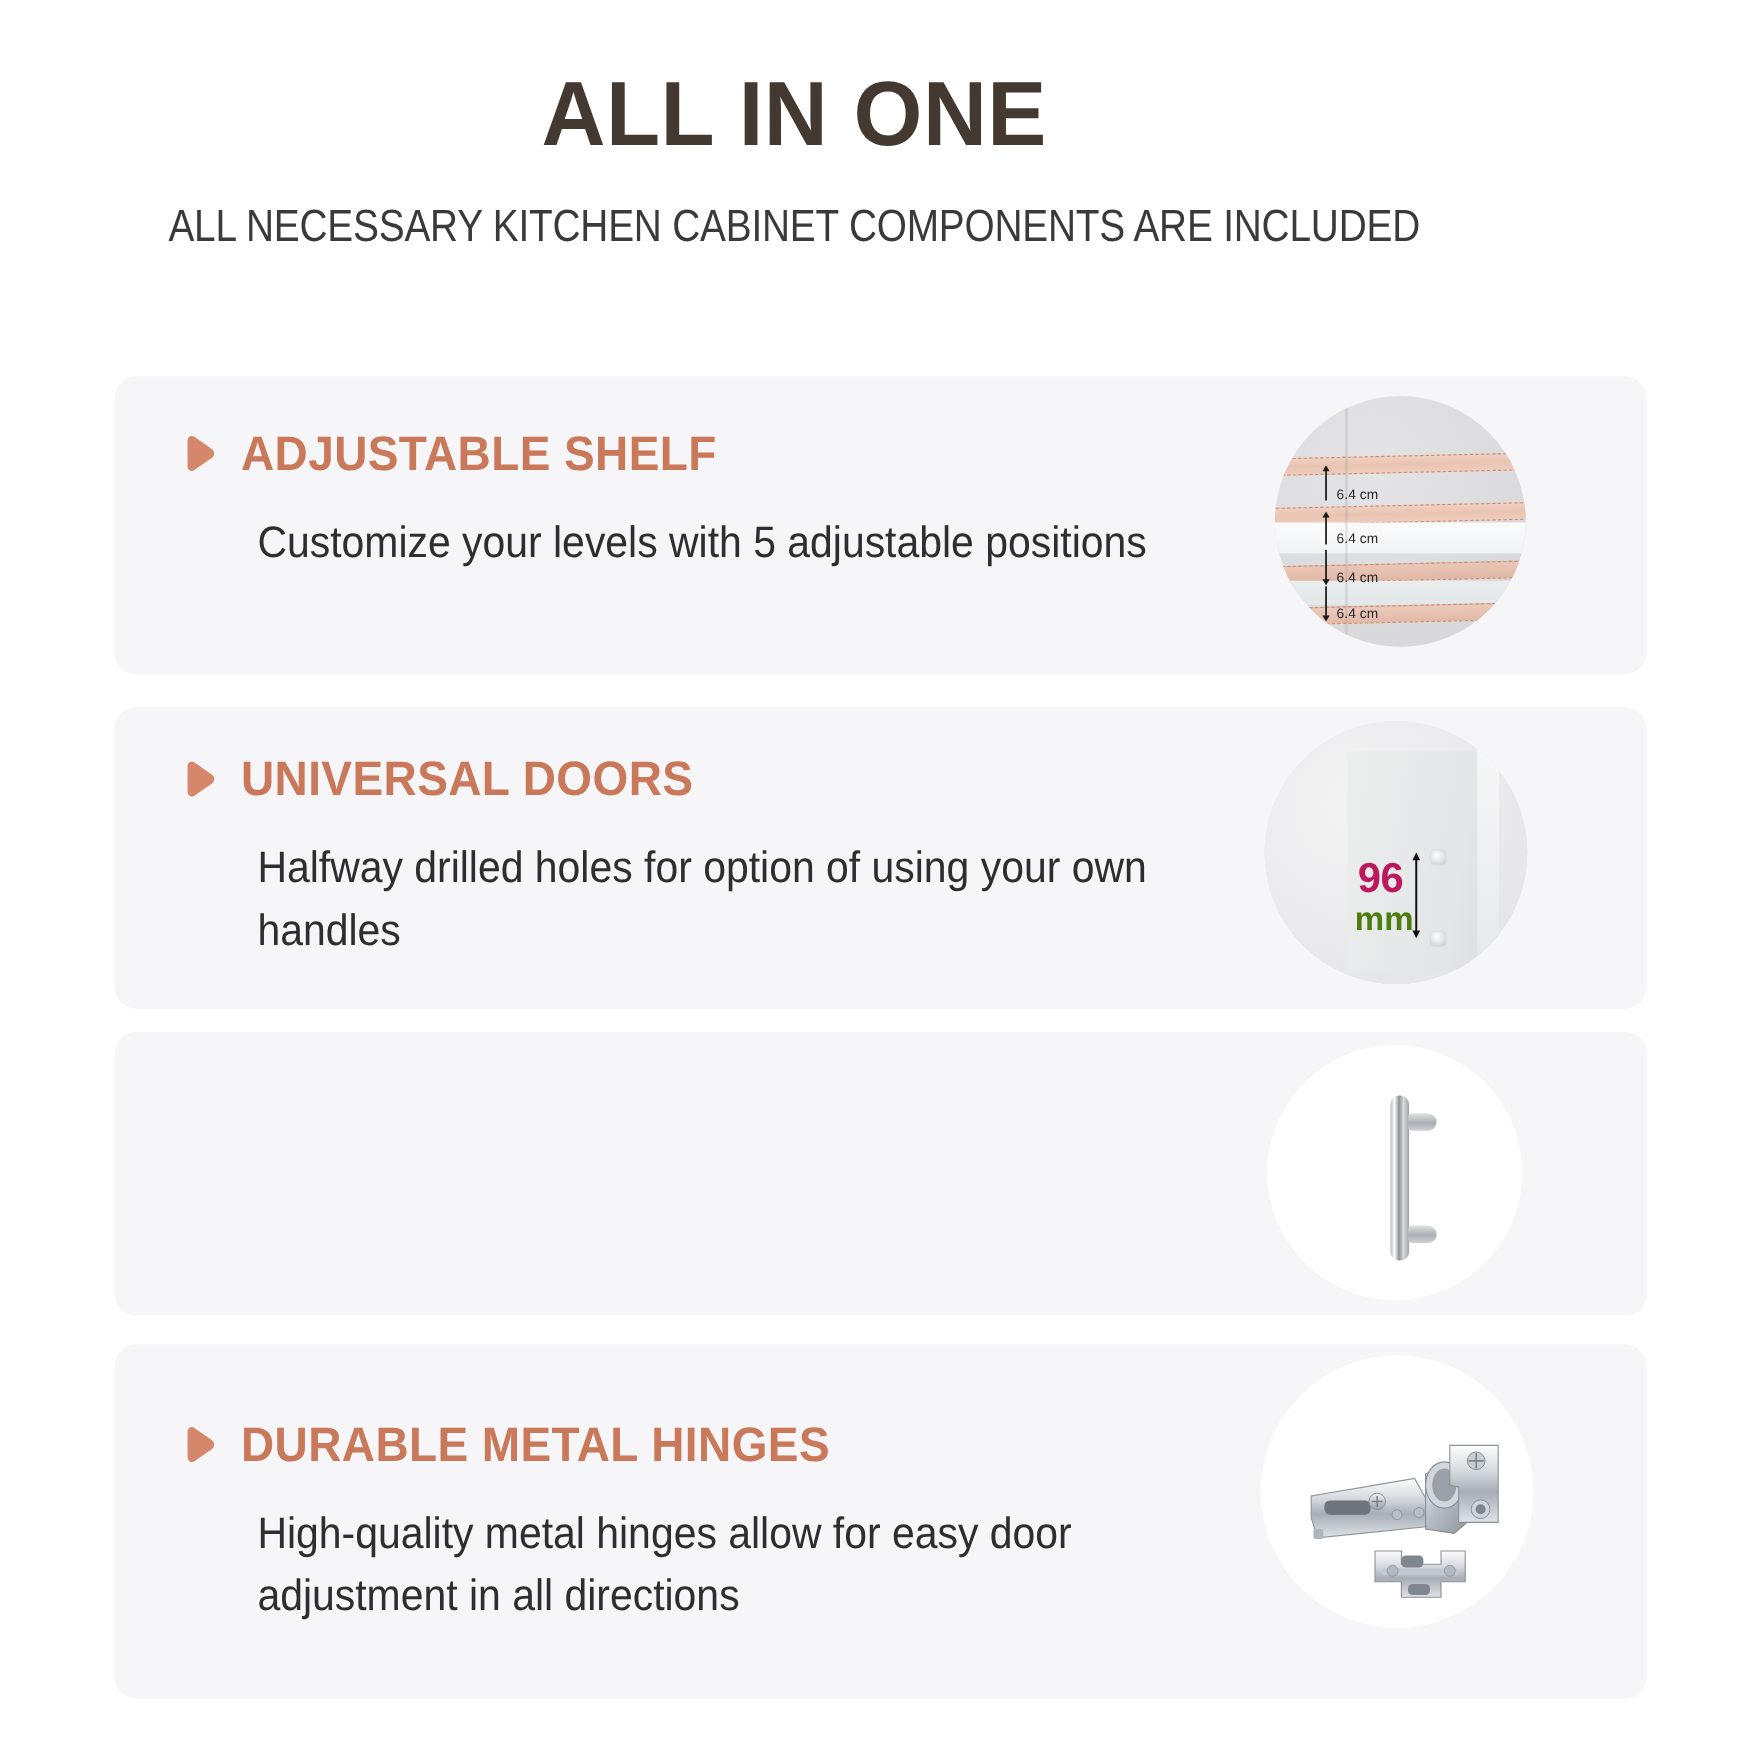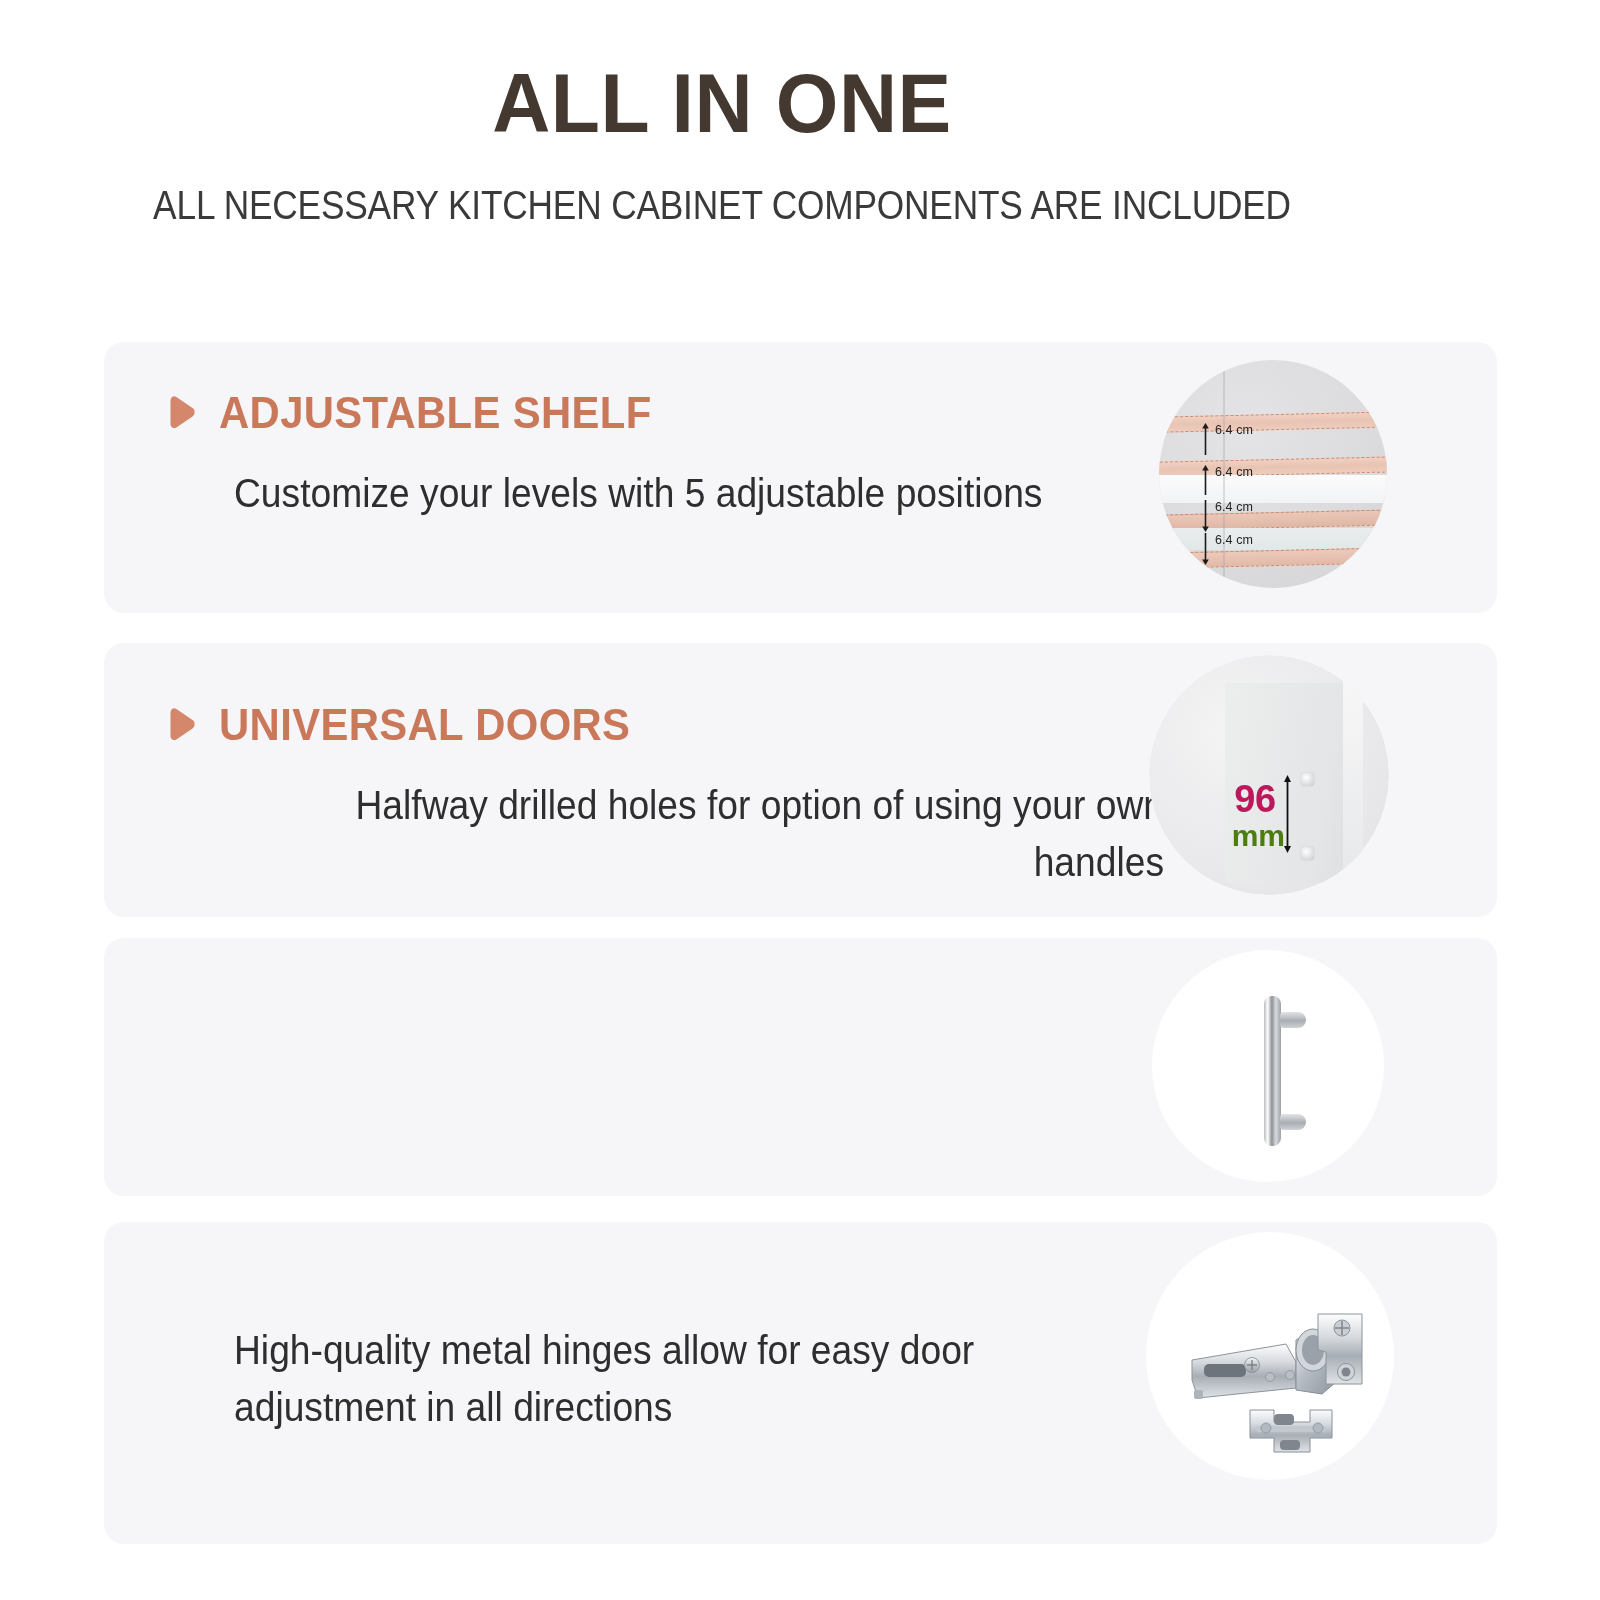--- a/index.html
+++ b/index.html
@@ -130,21 +130,21 @@
   }
   .shelf-gap {
     position: absolute;
     left: -4%;
     width: 112%;
     background: linear-gradient(180deg, #fbfbfc 0%, #f2f3f4 100%);
   }
   .dim-row {
     position: absolute;
     display: flex;
-    align-items: flex-start;
+    align-items: flex-end;
     gap: 5px;
     left: 42px;
   }
   .dim-arrow { width: 9px; height: 100%; position: relative; }
   .dim-label {
     font-family: "Liberation Sans", sans-serif;
     font-size: 12.5px;
     font-weight: 500;
     color: #242424;
     white-space: nowrap;
@@ -311,21 +311,21 @@
           <line x1="4.5" y1="0" x2="4.5" y2="30" stroke="#1b1b1b" stroke-width="1.6"></line>
           <polygon points="4.5,32 1.2,26.5 7.8,26.5" fill="#1b1b1b"></polygon>
         </svg>
         <span class="dim-label">6.4 cm</span>
       </div>
     </div>
   </div>
 
   <div class="card" style="top:643px; height:274px;">
 
-    <div class="card-text" style="top:60px;text-align:right;">
+    <div class="card-text" style="top:44px;">
       <div class="card-head">
         <svg class="bullet" viewBox="0 0 40 40">
           <path d="M9.5 7.5 C9.5 4.2 12.6 2.3 15.4 3.9 L31.5 15.1 C34.4 17.1 34.4 21.4 31.5 23.4
                    L15.4 34.6 C12.6 36.2 9.5 34.3 9.5 31.0 Z" fill="#d4876b"></path>
         </svg>
         <div class="card-title">UNIVERSAL DOORS</div>
       </div>
       <div class="card-desc" style="width:1000px;">Halfway drilled holes for option of using your own handles</div>
     </div>
 
@@ -353,20 +353,27 @@
     <div class="media handle-circle">
       <div class="handle-bar"></div>
       <div class="handle-post" style="top:62px;"></div>
       <div class="handle-post" style="top:164px;"></div>
     </div>
   </div>
 
   <div class="card" style="top:1222px; height:322px;">
 
     <div class="card-text" style="top:70px;">
+      <div class="card-head">
+        <svg class="bullet" viewBox="0 0 40 40">
+          <path d="M9.5 7.5 C9.5 4.2 12.6 2.3 15.4 3.9 L31.5 15.1 C34.4 17.1 34.4 21.4 31.5 23.4
+                   L15.4 34.6 C12.6 36.2 9.5 34.3 9.5 31.0 Z" fill="#d4876b"></path>
+        </svg>
+        <div class="card-title">DURABLE METAL HINGES</div>
+      </div>
       <div class="card-desc" style="width:880px;">High-quality metal hinges allow for easy door adjustment in all directions</div>
     </div>
 
     <div class="media hinge-circle">
       <svg viewBox="0 0 248 248" style="position:absolute;inset:0;width:248px;height:248px;">
         <defs>
           <linearGradient id="chrome1" x1="0" y1="0" x2="0" y2="1">
             <stop offset="0%" stop-color="#fdfdfe"></stop>
             <stop offset="35%" stop-color="#d4d8dd"></stop>
             <stop offset="60%" stop-color="#a8aeb5"></stop>

